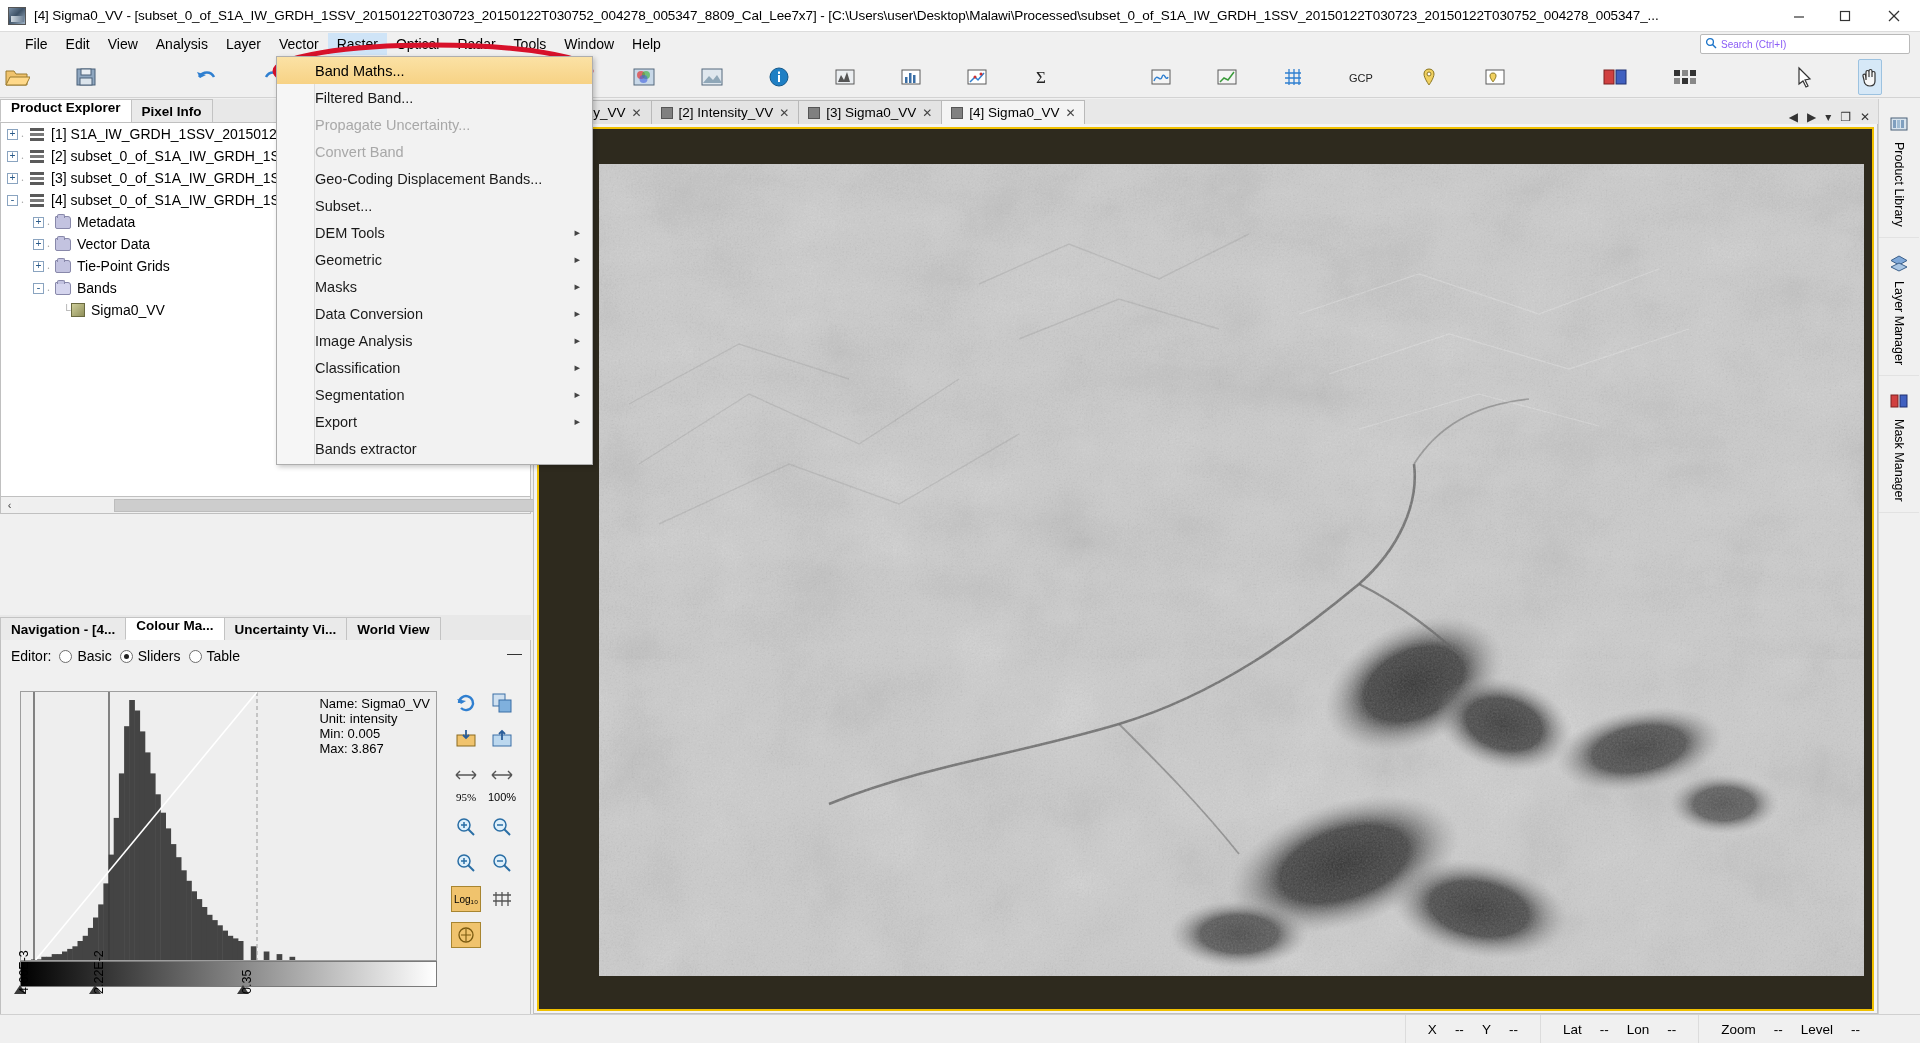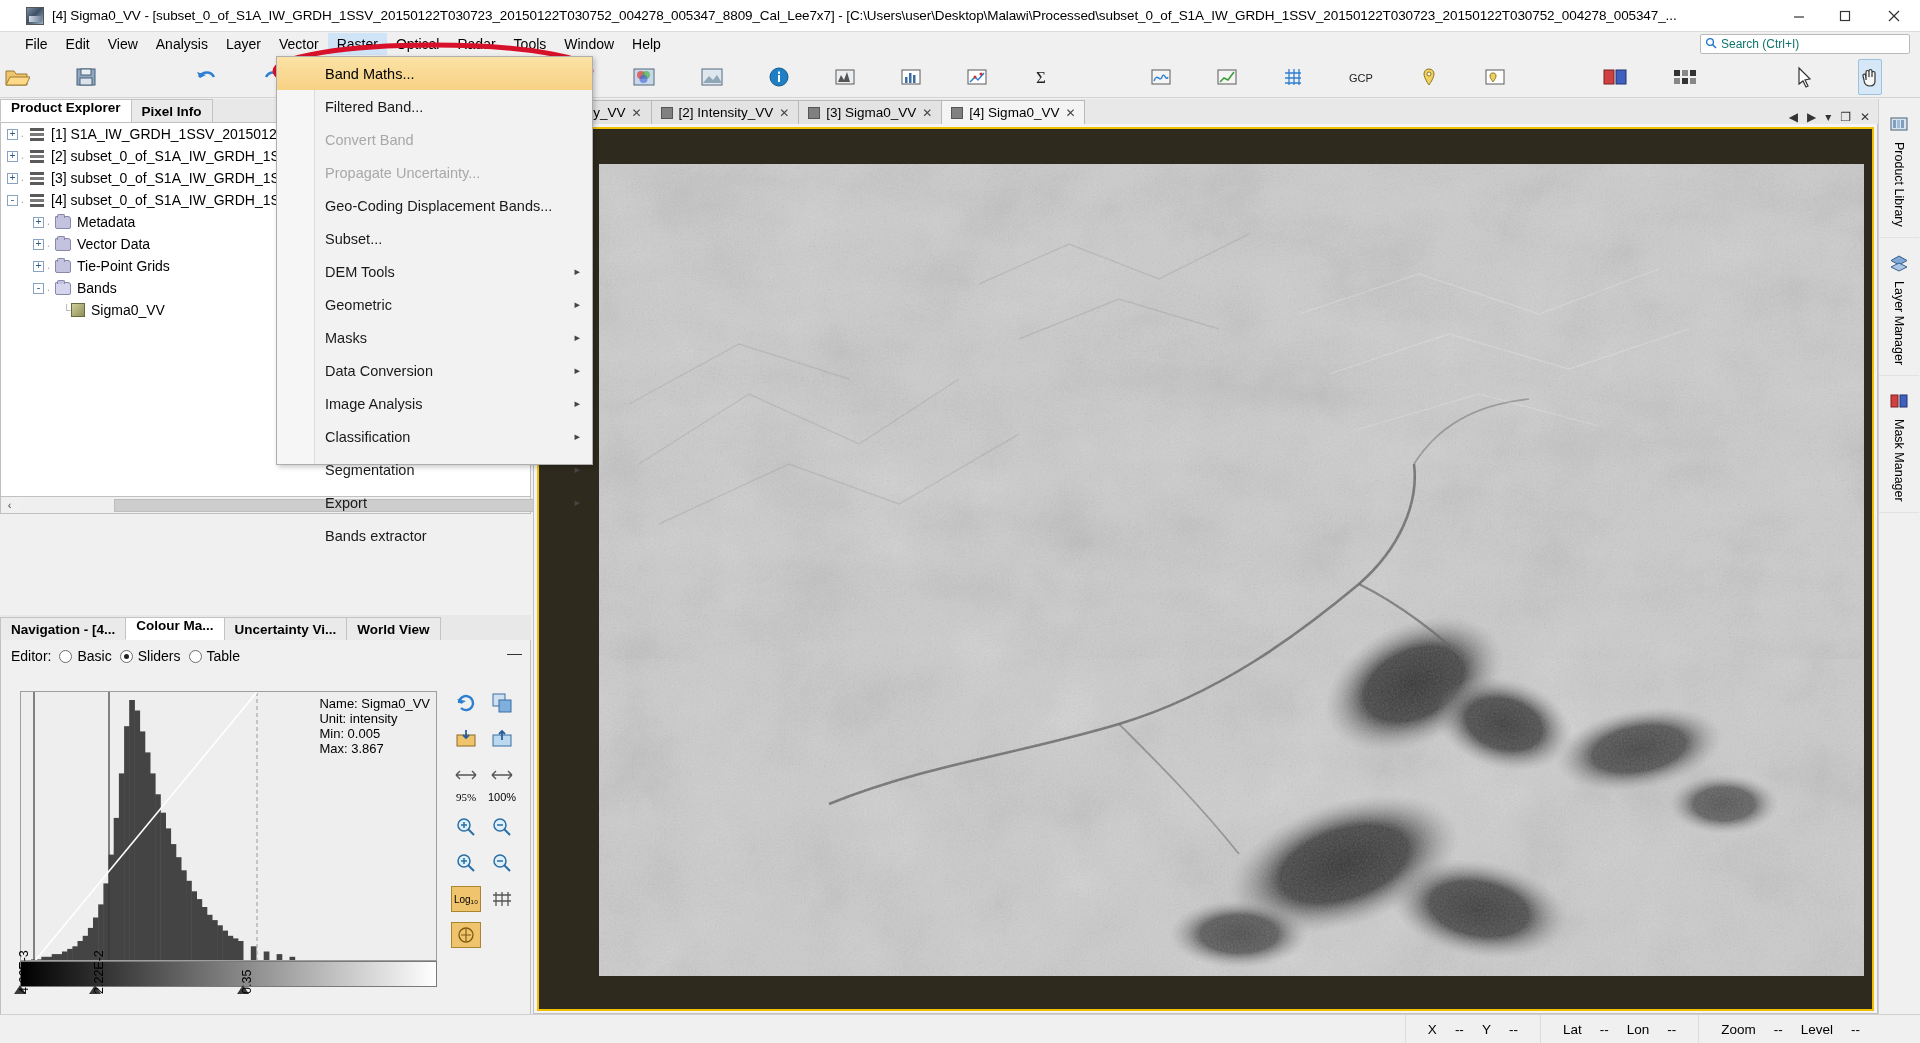--- a/index.html
+++ b/index.html
@@ -11,21 +11,21 @@
     font-size: 14px;
     background: #f0f0f0;
     color: #000;
   }
   #app { position: relative; width: 1920px; height: 1043px; background:#f0f0f0; }
 
   
   .titlebar {
     position:absolute; left:0; top:0; width:1920px; height:32px;
     background:#ffffff; border-bottom:1px solid #dcdcdc;
-    display:flex; align-items:center;padding-left:18px;
+    display:flex; align-items:center;
   }
   .app-icon {
     width:18px; height:18px; margin-left:8px; margin-right:8px;
     background: linear-gradient(135deg,#7a8fa6 0%, #3d5166 45%, #9fb3c6 100%);
     border:1px solid #555; flex:0 0 auto; position:relative;
   }
   .app-icon::after{
     content:""; position:absolute; left:2px; top:8px; width:13px; height:6px;
     background: linear-gradient(90deg,#cfd8e0,#6b7f94);
   }
@@ -47,21 +47,21 @@
     background:#f0f0f0; display:flex; align-items:center; padding-left:16px;
   }
   .menu-item {
     padding:3px 9px; font-size:14px; color:#000; line-height:16px;
     white-space:nowrap;
   }
   .menu-item.active { background:#cfe4f7; }
   .search-box {
     position:absolute; right:10px; top:34px; width:210px; height:20px;
     background:#fff; border:1px solid #b9b9b9; border-radius:2px;
-    display:flex; align-items:center; padding:0 4px; font-size:12px; color:#0f766e;
+    display:flex; align-items:center; padding:0 4px; font-size:10px; color:#8b5cf6;
   }
   .search-box .mag { margin-right:4px; color:#1a73c8; font-size:12px; }
 
   
   .toolbar {
     position:absolute; left:0; top:56px; width:1920px; height:42px;
     background:#f0f0f0; border-bottom:1px solid #d3d3d3;
     display:flex; align-items:center; padding-left:4px;gap:44px;
   }
   .tb { width:36px; height:36px; display:flex; align-items:center; justify-content:center; position:relative; }
@@ -206,22 +206,22 @@
   .annot { position:absolute; left:222px; top:36px; width:270px; height:52px; pointer-events:none; }
 
   
   .popup {
     position:absolute; left:276px; top:56px; width:317px; height:409px;
     background:#f2f2f2; border:1px solid #aeaeae; box-shadow:2px 2px 5px rgba(0,0,0,.22);
     z-index:40;
   }
   .popup-gutter { position:absolute; left:0; top:0; width:38px; height:100%; background:#f6f6f6; border-right:1px solid #dddddd;}
   .pitem {
-    position:relative; height:33px; display:flex; align-items:center;
-    padding-left:48px; font-size:14.5px; color:#1a1a1a; white-space:nowrap;
+    position:relative; height:27px; display:flex; align-items:center;
+    padding-left:38px; font-size:14.5px; color:#1a1a1a; white-space:nowrap;
   }
   .pitem.hl { background:linear-gradient(#fbe2a5,#f7d285); color:#000; }
   .pitem.dis { color:#a8a8a8; }
   .pitem .arrow { position:absolute; right:12px; font-size:11px; color:#444; }
 </style>
 </head>
 <body>
 
 <div id="app">
 
@@ -989,22 +989,22 @@
       <span>--</span>
       <span>Level</span>
       <span>--</span>
     </div>
   </div>
 
   <div class="popup">
     <div class="popup-gutter"></div>
     <div class="pitem hl">Band Maths...</div>
     <div class="pitem">Filtered Band...</div>
+    <div class="pitem dis">Propagate Uncertainty...</div>
     <div class="pitem dis">Convert Band</div>
-    <div class="pitem dis">Propagate Uncertainty...</div>
     <div class="pitem">Geo-Coding Displacement Bands...</div>
     <div class="pitem">Subset...</div>
     <div class="pitem">
       <span>DEM Tools</span>
       <span class="arrow">▸</span>
     </div>
     <div class="pitem">
       <span>Geometric</span>
       <span class="arrow">▸</span>
     </div>

